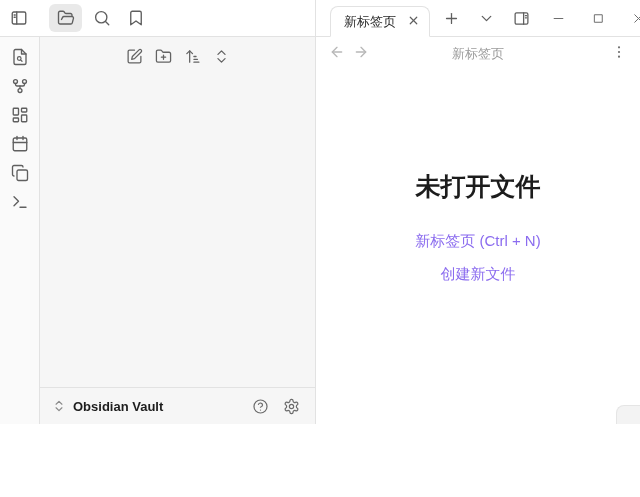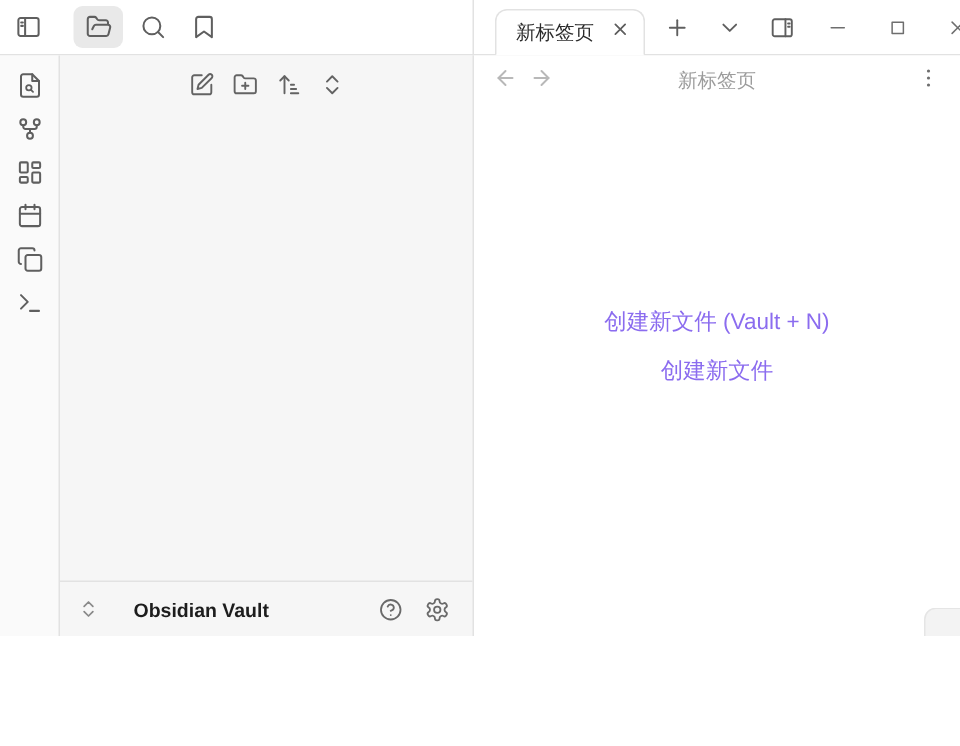--- a/index.html
+++ b/index.html
@@ -42,21 +42,21 @@
     display:flex;flex-direction:column;align-items:center;padding-top:7px;gap:3px;}
   .rail .icon-btn{width:26px;height:26px;}
 
   .explorer{width:276px;flex:none;background:var(--panel-bg);border-right:1px solid var(--border);
     display:flex;flex-direction:column;}
   .explorer-toolbar{display:flex;justify-content:center;gap:3px;padding-top:6px;}
   .explorer-toolbar .icon-btn{width:26px;height:26px;color:#636363;}
   .explorer-toolbar .icon-btn svg{width:17px;height:17px;}
   .explorer-spacer{flex:1;}
   .vault-row{height:37px;flex:none;border-top:1px solid var(--border);display:flex;align-items:center;
-    padding:0 13px 0 12px;gap:23px;cursor:pointer;}
+    padding:0 13px 0 12px;gap:7px;cursor:pointer;}
   .vault-chevron{color:#8a8a8a;display:flex;}
   .vault-chevron svg{width:14px;height:14px;stroke-width:2;}
   .vault-name{font-size:13px;font-weight:700;color:#1d1d1d;}
   .vault-actions{margin-left:auto;display:flex;align-items:center;gap:9px;}
   .vault-actions .icon-btn{width:22px;height:22px;color:#6a6a6a;}
   .vault-actions .icon-btn svg{width:17px;height:17px;stroke-width:1.7;}
 
   
   .editor{flex:1;background:#fff;display:flex;flex-direction:column;position:relative;min-width:0;}
   .view-header{height:34px;flex:none;display:flex;align-items:center;padding:0 9px;position:relative;}
@@ -329,20 +329,21 @@
         <span class="more-btn">
             <span><svg viewBox="0 0 24 24">
                 <circle class="fill" cx="12" cy="5" r="1.6"></circle>
                 <circle class="fill" cx="12" cy="12" r="1.6"></circle>
                 <circle class="fill" cx="12" cy="19" r="1.6"></circle>
               </svg></span>
           </span>
       </div>
 
       <div class="empty">
-        <a class="empty-link">创建新文件 (Vault + N)</a>
+        <div class="empty-heading">未打开文件</div>
+        <a class="empty-link">新标签页 (Ctrl + N)</a>
         <a class="empty-link">创建新文件</a>
       </div>
 
       <div class="status-corner"></div>
     </div>
   </div>
 </div>
 
 </body></html>

